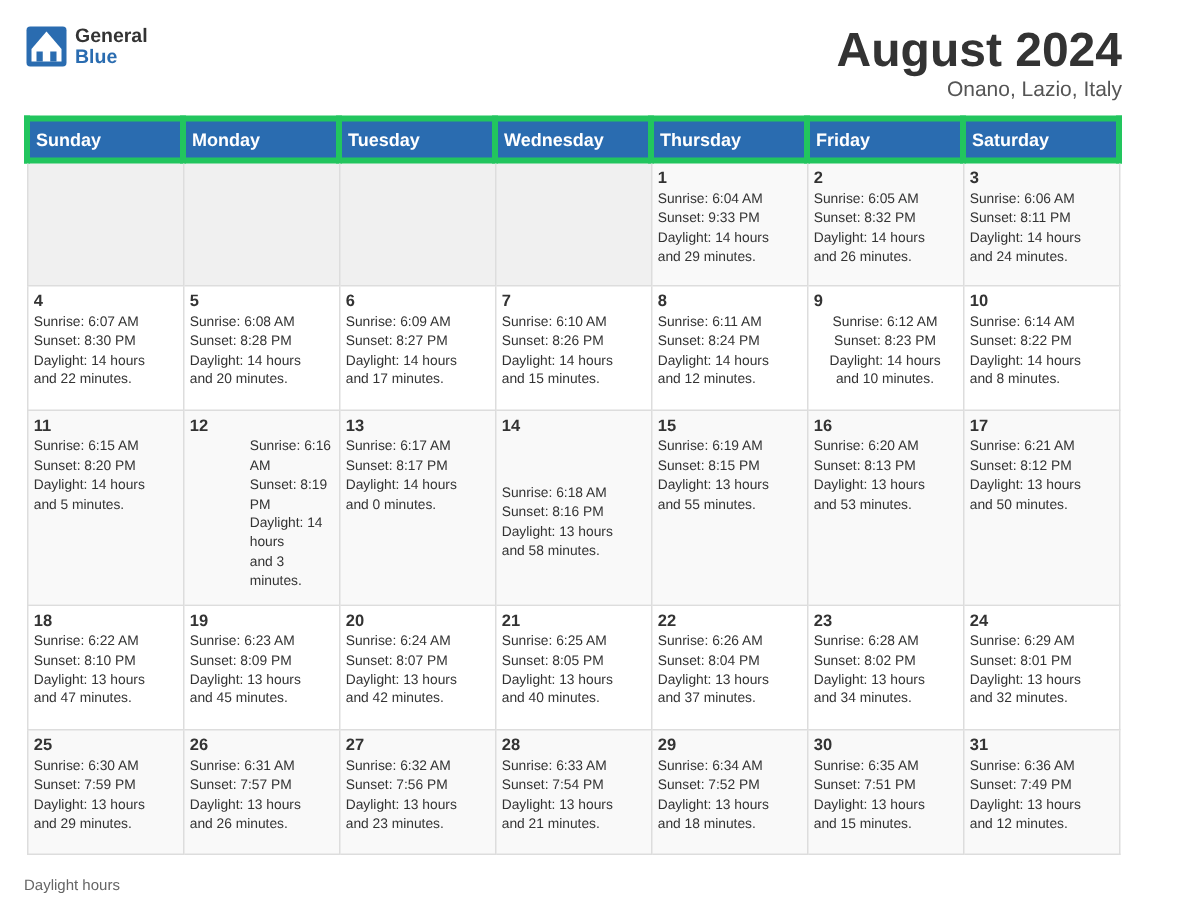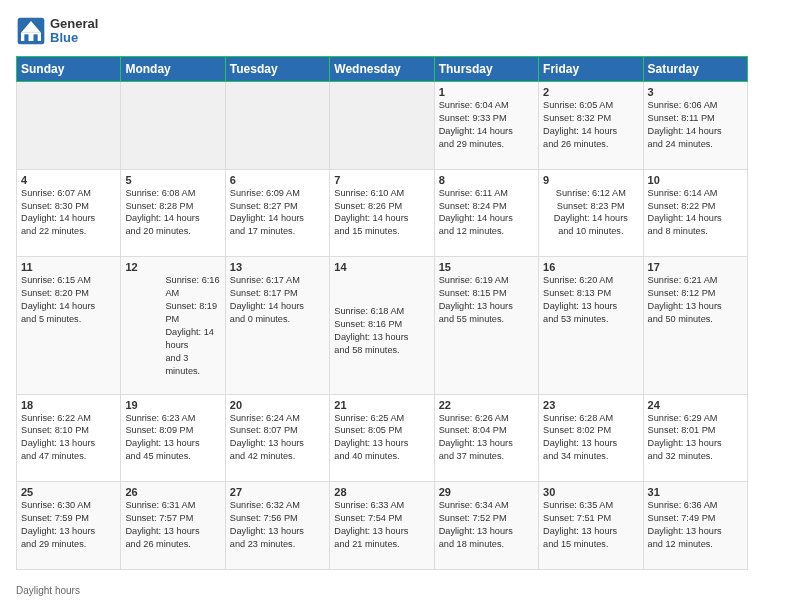--- a/index.html
+++ b/index.html
@@ -61,21 +61,21 @@
       width: 100%;
       table-layout: fixed;
     }
     .calendar thead tr th {
       background-color: #2a6cb0;
       color: #fff;
       padding: 5px 4px;
       font-size: 12px;
       font-weight: bold;
       text-align: left;
-      border: 1px solid #22c55e;
+      border: 4px solid #22c55e;
     }
     .calendar tbody tr td {
       vertical-align: top;
       padding: 4px 4px;
       font-size: 9.5px;
       color: #333;
       border: 1px solid #ddd;
       height: 80px;
       background: #fff;
     }
@@ -117,20 +117,24 @@
         <polygon points="18,6 30,20 6,20" fill="white"></polygon>
         <rect x="6" y="20" width="24" height="10" fill="white"></rect>
         <rect x="10" y="22" width="5" height="8" fill="#2a6cb0"></rect>
         <rect x="21" y="22" width="5" height="8" fill="#2a6cb0"></rect>
       </svg>
       <div class="logo-text">
         <span class="logo-general">General</span>
         <span class="logo-blue">Blue</span>
       </div>
     </div>
+    <div class="title-block">
+      <div class="main-title">August 2024</div>
+      <div class="sub-title">Onano, Lazio, Italy</div>
+    </div>
   </div>
 
   <table class="calendar">
     <thead>
       <tr>
       <th>Sunday</th>
           <th>Monday</th>
           <th>Tuesday</th>
           <th>Wednesday</th>
           <th>Thursday</th>

